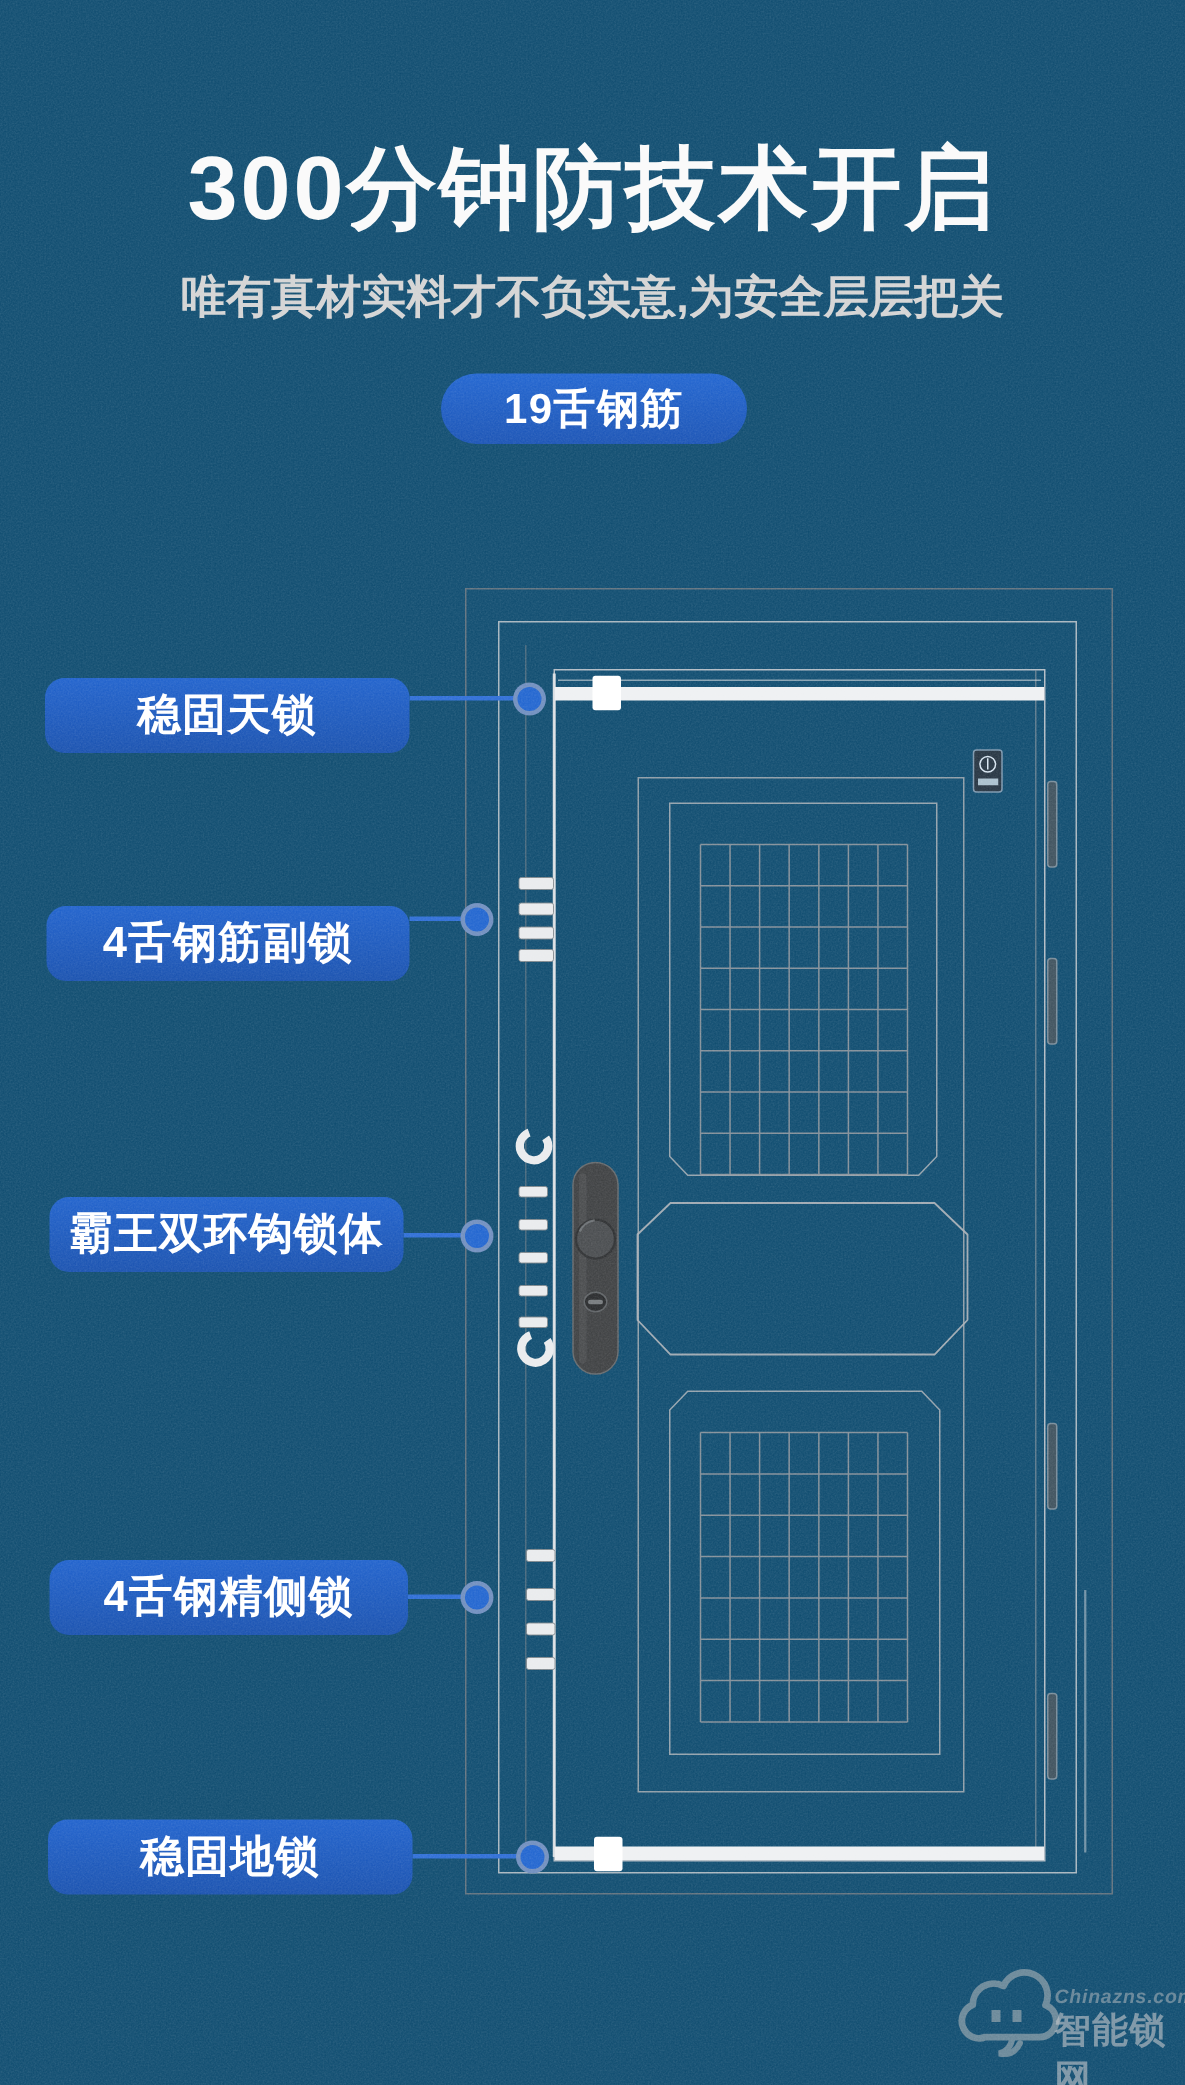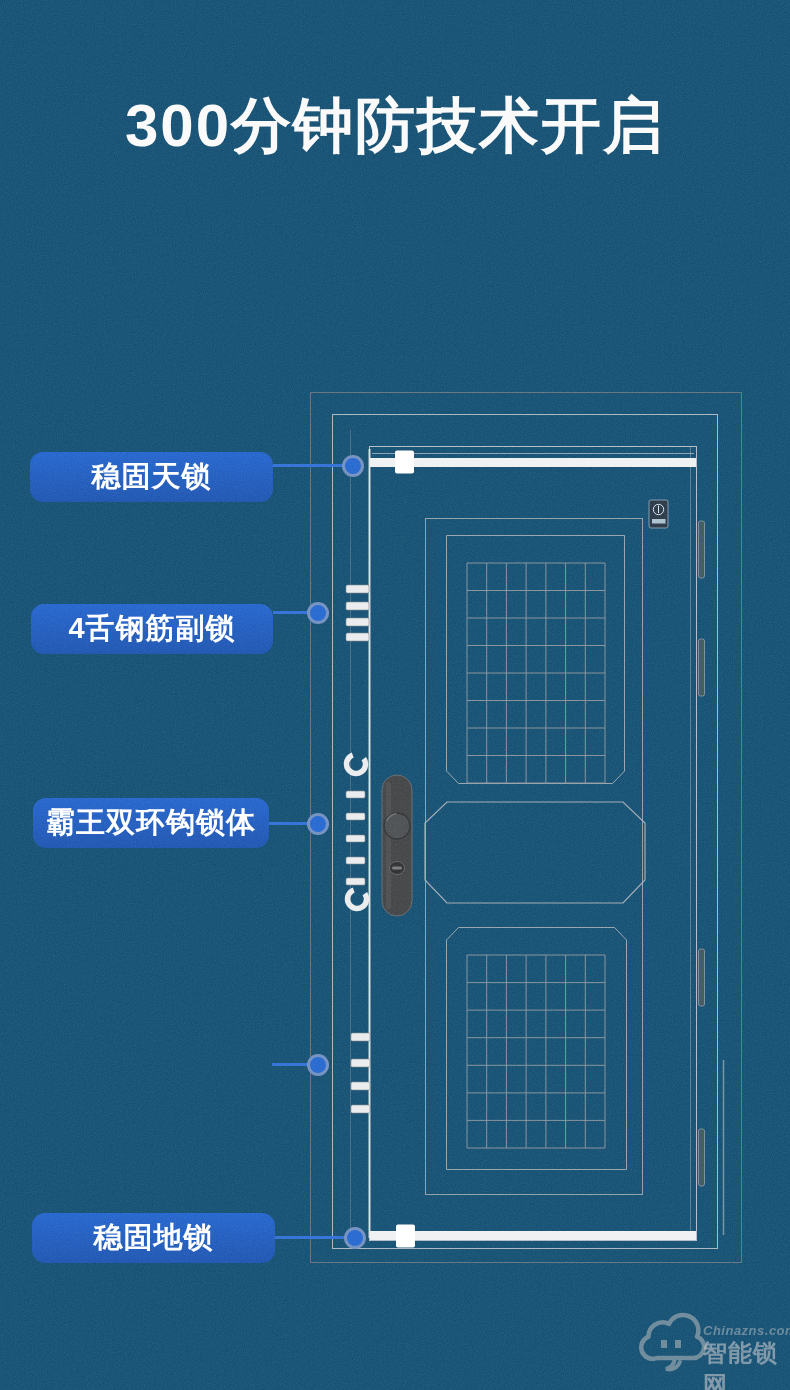--- a/index.html
+++ b/index.html
@@ -45,20 +45,22 @@
     position:absolute;left:703px;top:1337px;z-index:31;opacity:.6;
     color:#c2c5c8;font-size:24px;font-weight:700;letter-spacing:1px;
   }
 </style>
 </head>
 <body>
 
 <div class="page">
 
   <div class="hdr-title">300分钟防技术开启</div>
+  <div class="hdr-sub">唯有真材实料才不负实意,为安全层层把关</div>
+  <div class="badge">19舌钢筋</div>
 
   <svg class="doorsvg" width="790" height="1390" viewBox="0 0 790 1390">
 
     <rect x="310.5" y="392.5" width="431" height="870" fill="none" stroke="#74797f" stroke-width="1" opacity=".8"></rect>
     <rect x="332.5" y="414.5" width="385" height="834" fill="none" stroke="#c3c8cd" stroke-width="1" opacity=".85"></rect>
     <line x1="350.5" y1="430" x2="350.5" y2="1240" stroke="#7d8388" stroke-width="1" opacity=".5"></line>
 
     <rect x="369.5" y="446.5" width="327" height="794" fill="none" stroke="#c3c8cd" stroke-width="1" opacity=".9"></rect>
     <line x1="369.5" y1="449" x2="369.5" y2="1238" stroke="#e2e5e8" stroke-width="2" opacity=".9"></line>
     <line x1="690.5" y1="447" x2="690.5" y2="1240" stroke="#969ca2" stroke-width="1" opacity=".55"></line>
@@ -152,20 +154,23 @@
   </div>
   <div class="cline" style="left:273px;top:611px;width:38px;"></div>
   <div class="cdot" style="left:307px;top:602px;"></div>
 
   <div class="pill" style="left:33px;top:798px;width:236px;">
     <span>霸王双环钩锁体</span>
   </div>
   <div class="cline" style="left:269px;top:822px;width:42px;"></div>
   <div class="cdot" style="left:307px;top:813px;"></div>
 
+  <div class="pill" style="left:33px;top:1040px;width:239px;">
+    <span>4舌钢精侧锁</span>
+  </div>
   <div class="cline" style="left:272px;top:1063px;width:39px;"></div>
   <div class="cdot" style="left:307px;top:1054px;"></div>
 
   <div class="pill" style="left:32px;top:1213px;width:243px;">
     <span>稳固地锁</span>
   </div>
   <div class="cline" style="left:275px;top:1236px;width:73px;"></div>
   <div class="cdot" style="left:344px;top:1227px;"></div>
 
   <svg class="wm" viewBox="0 0 150 70">

